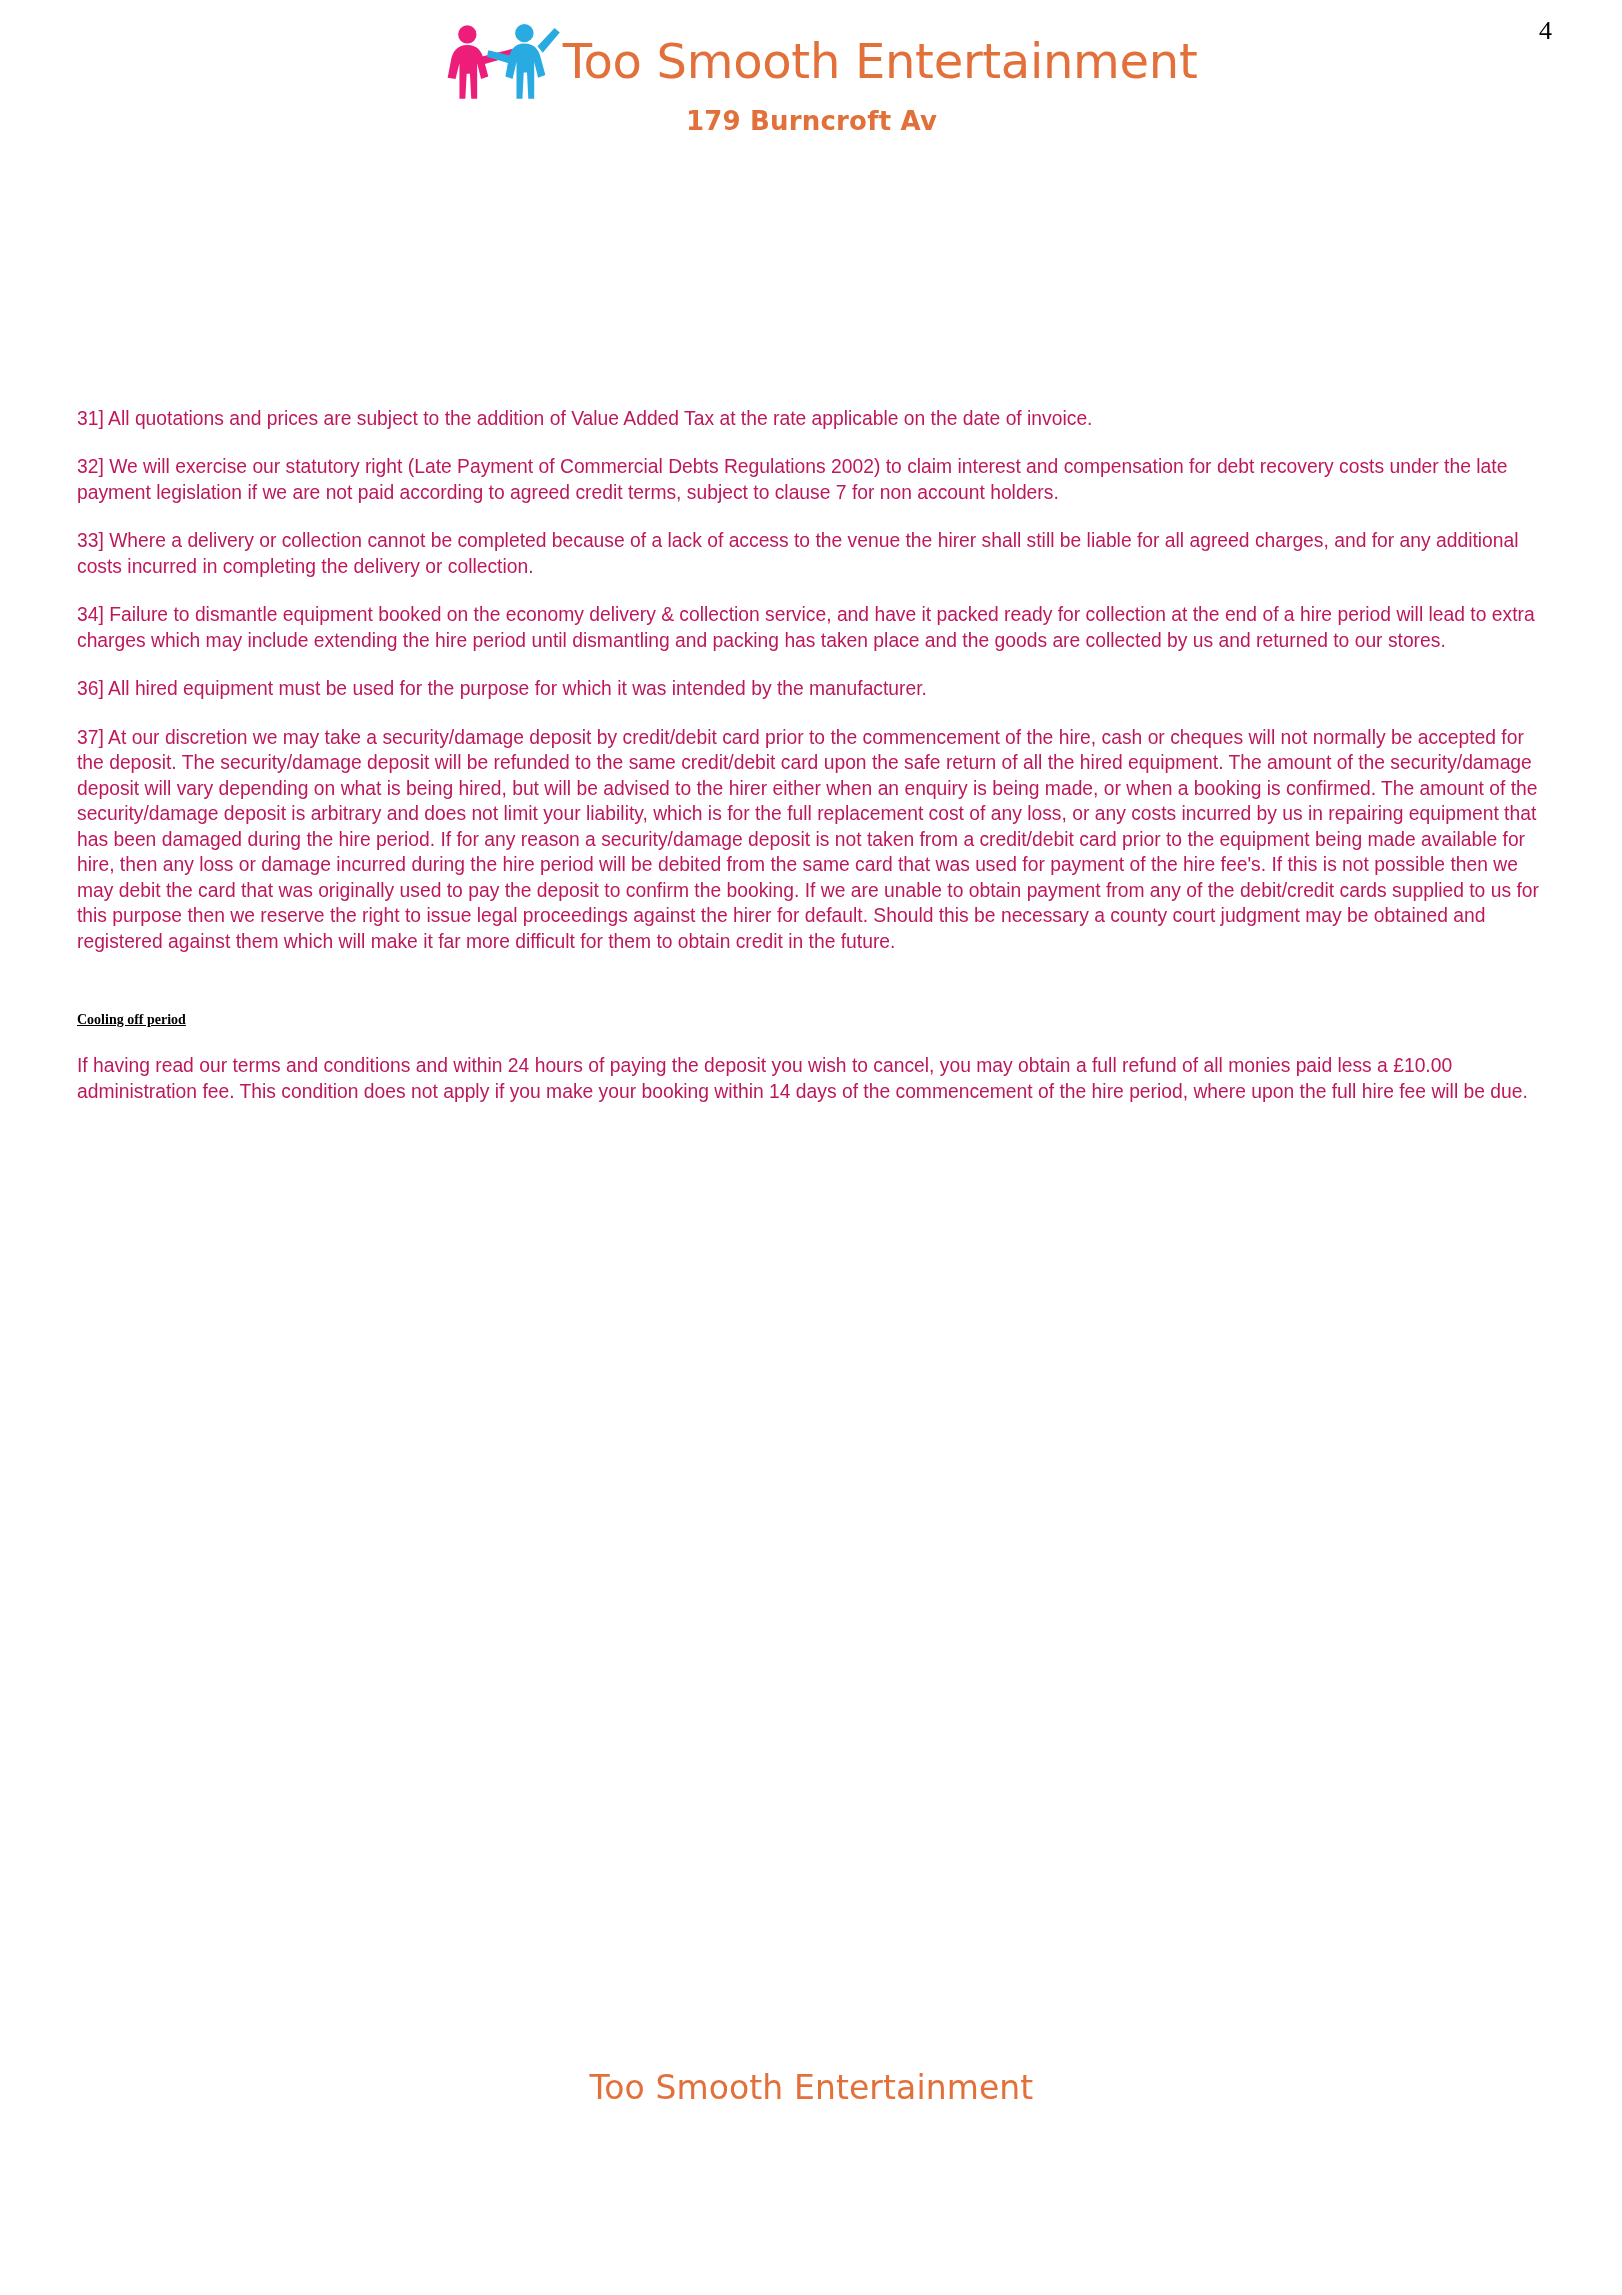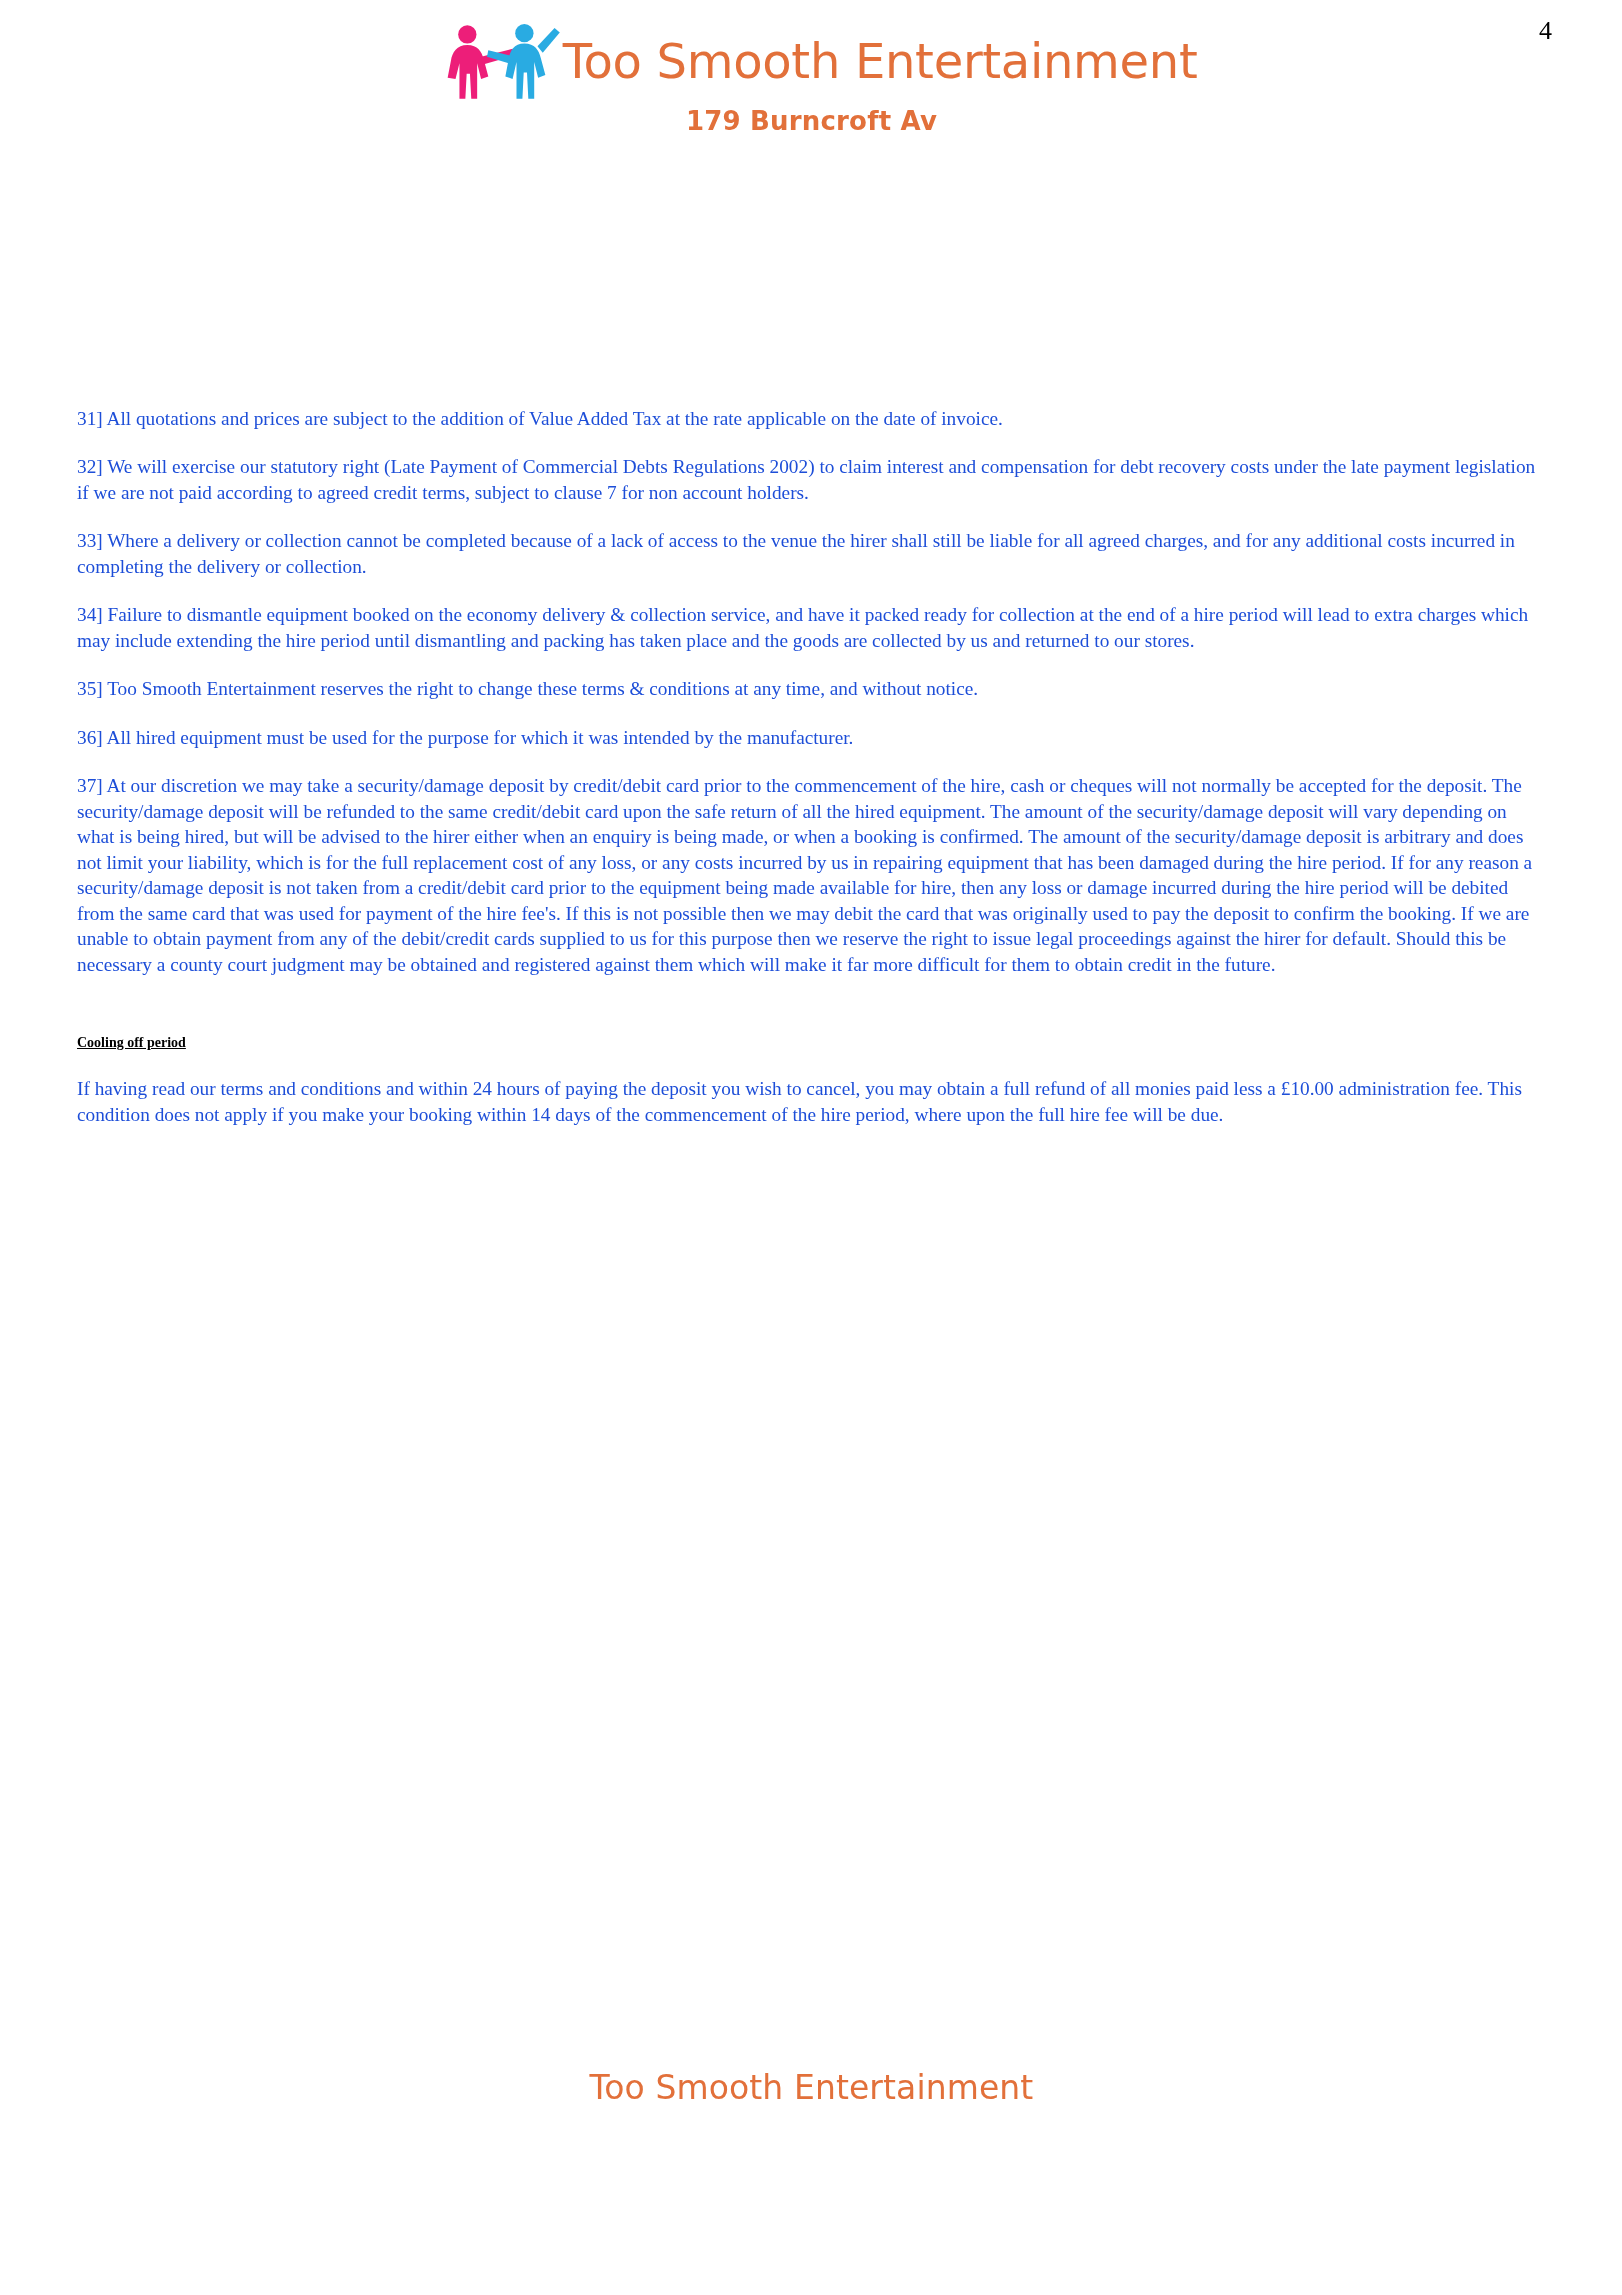--- a/index.html
+++ b/index.html
@@ -69,26 +69,26 @@
   }
 
   
   .content {
     position: absolute;
     left: 77px;
     right: 77px;
     top: 406px;
   }
   .para {
-    font-family: Liberation Serif, serif;
+    font-family: Liberation Sans, sans-serif;
     font-size: 19.3px;
     line-height: 1.32;
     text-align: left;
     margin: 0 0 23px 0;
-    color: #1d4ed8;
+    color: #be185d;
   }
   .subhead {
     font-family: "Liberation Serif", serif;
     font-size: 14px;
     line-height: 1.32;
     text-decoration: underline;
     margin: 34px 0 23.6px 0;
     display: inline-block;
     font-weight: bold;
   }
@@ -134,21 +134,20 @@
       <div class="brand-title">Too Smooth Entertainment</div>
     </div>
     <div class="addr">179 Burncroft Av</div>
   </div>
 
   <div class="content">
     <p class="para">31] All quotations and prices are subject to the addition of Value Added Tax at the rate applicable on the date of invoice.</p>
     <p class="para">32] We will exercise our statutory right (Late Payment of Commercial Debts Regulations 2002) to claim interest and compensation for debt recovery costs under the late payment legislation if we are not paid according to agreed credit terms, subject to clause 7 for non account holders.</p>
     <p class="para">33] Where a delivery or collection cannot be completed because of a lack of access to the venue the hirer shall still be liable for all agreed charges, and for any additional costs incurred in completing the delivery or collection.</p>
     <p class="para">34] Failure to dismantle equipment booked on the economy delivery &amp; collection service, and have it packed ready for collection at the end of a hire period will lead to extra charges which may include extending the hire period until dismantling and packing has taken place and the goods are collected by us and returned to our stores.</p>
-    <p class="para">35] Too Smooth Entertainment reserves the right to change these terms &amp; conditions at any time, and without notice.</p>
     <p class="para">36] All hired equipment must be used for the purpose for which it was intended by the manufacturer.</p>
     <p class="para">37] At our discretion we may take a security/damage deposit by credit/debit card prior to the commencement of the hire, cash or cheques will not normally be accepted for the deposit. The security/damage deposit will be refunded to the same credit/debit card upon the safe return of all the hired equipment. The amount of the security/damage deposit will vary depending on what is being hired, but will be advised to the hirer either when an enquiry is being made, or when a booking is confirmed. The amount of the security/damage deposit is arbitrary and does not limit your liability, which is for the full replacement cost of any loss, or any costs incurred by us in repairing equipment that has been damaged during the hire period. If for any reason a security/damage deposit is not taken from a credit/debit card prior to the equipment being made available for hire, then any loss or damage incurred during the hire period will be debited from the same card that was used for payment of the hire fee's. If this is not possible then we may debit the card that was originally used to pay the deposit to confirm the booking. If we are unable to obtain payment from any of the debit/credit cards supplied to us for this purpose then we reserve the right to issue legal proceedings against the hirer for default. Should this be necessary a county court judgment may be obtained and registered against them which will make it far more difficult for them to obtain credit in the future.</p>
     <div class="subhead-wrap">
       <span class="subhead">Cooling off period</span>
     </div>
     <p class="para">If having read our terms and conditions and within 24 hours of paying the deposit you wish to cancel, you may obtain a full refund of all monies paid less a £10.00 administration fee. This condition does not apply if you make your booking within 14 days of the commencement of the hire period, where upon the full hire fee will be due.</p>
   </div>
 
   <div class="footer">Too Smooth Entertainment</div>
 

